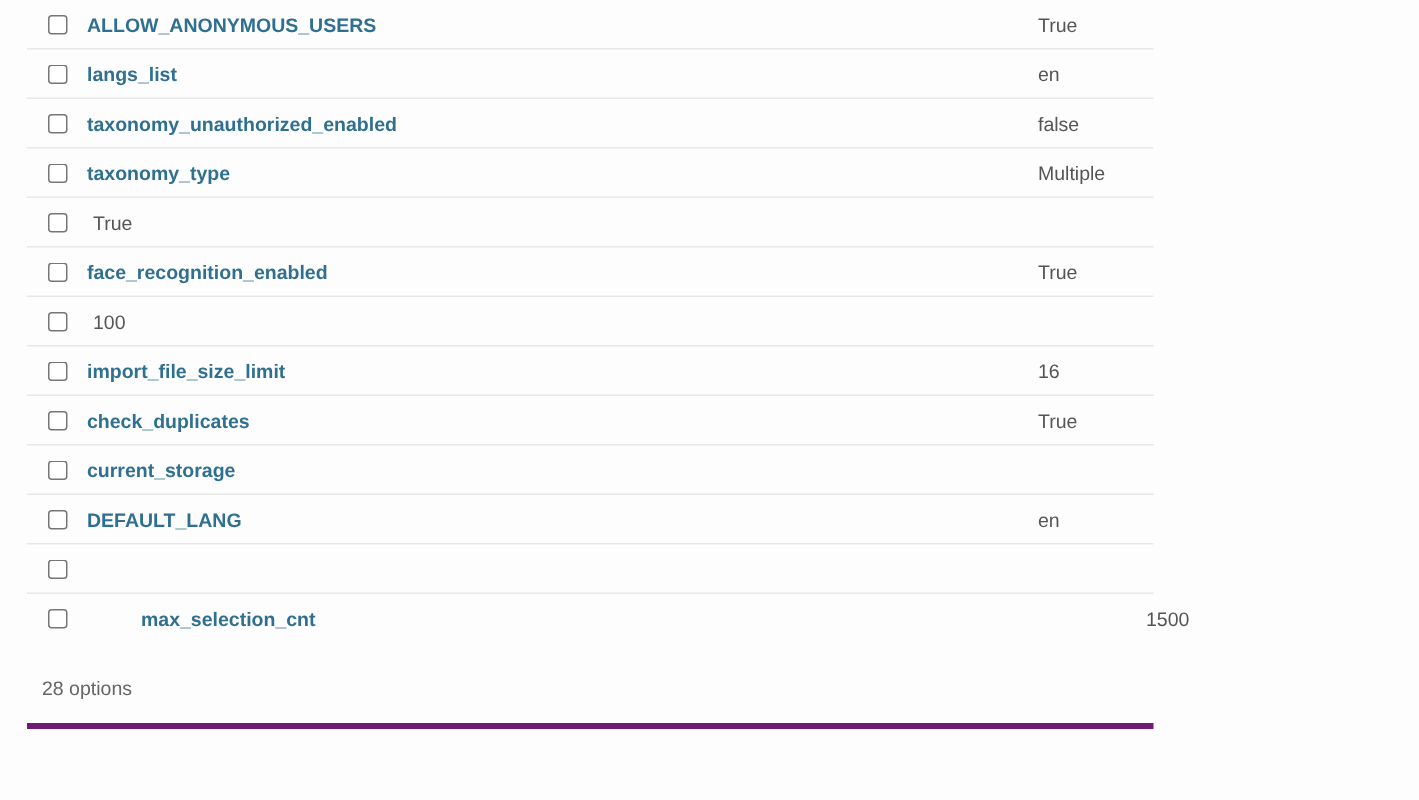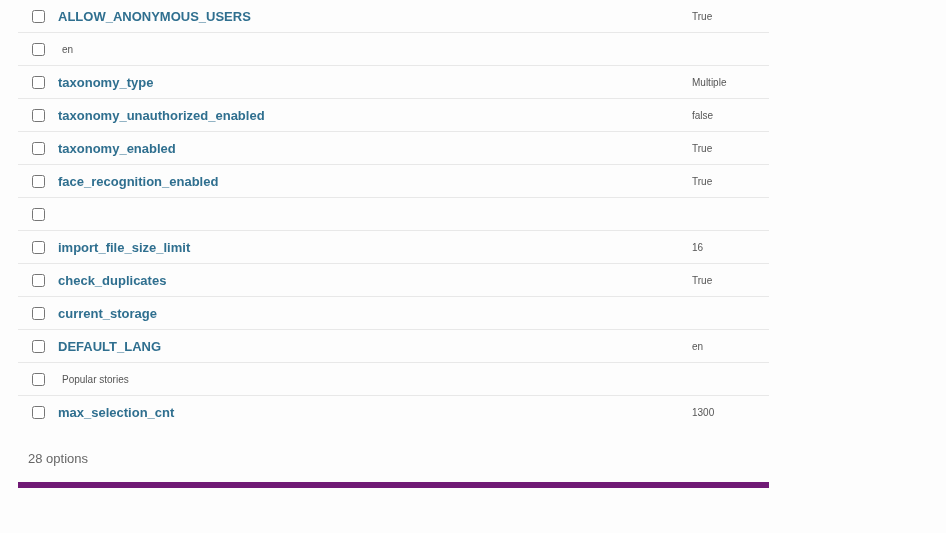--- a/index.html
+++ b/index.html
@@ -17,21 +17,21 @@
   .table {
     width: 100%;
   }
   .row {
     display: flex;
     align-items: center;
     border-bottom: 1px solid #e8e8e8;
     min-height: 33px;
     position: relative;
   }
-  .row:last-of-type { border-bottom: none; }
+  .row:last-of-type { border-bottom: none; gap: 36px; }
   .col-check {
     width: 40px;
     display: flex;
     align-items: center;
     justify-content: center;
     flex-shrink: 0;
   }
   .col-check input[type="checkbox"]{
     width:13px;height:13px;
     accent-color:#888;
@@ -43,92 +43,93 @@
   .col-key a, .col-key .keylink {
     color: #2f6f8f;
     font-weight: 700;
     text-decoration: none;
     font-size: 13px;
   }
   .col-val {
     flex: 1;
     color: #555;
     padding: 8px 4px;
-    font-size: 10px;
+    font-size: 13px;
   }
   .highlight-ring {
     position: absolute;
     left: 10px;
     right: 104px;
     top: -4px;
     bottom: -4px;
     border: 3px solid #e83e8c;
     border-radius: 20px;
     pointer-events: none;
     z-index: 2;
   }
   .footer-line {
     display:flex;
     align-items:center;
     padding: 16px 0 16px 10px;
     color:#666;
-    border-bottom:6px solid #701a75;
+    border-bottom:4px solid #701a75;
     margin-top:6px;
   }
 </style>
 </head>
 <body>
 
 <div class="container">
   <div class="table" id="rows-host">
       <div class="row">
         <div class="col-check">
           <input type="checkbox" style="">
         </div>
         <div class="col-key"><a href="#" class="keylink">ALLOW_ANONYMOUS_USERS</a></div>
         <div class="col-val">True</div>
       </div>
       <div class="row">
         <div class="col-check">
           <input type="checkbox" style="">
         </div>
+        <div class="col-key"><a href="#" class="keylink">langs_list</a></div>
         <div class="col-val">en</div>
+      </div>
+      <div class="row">
+        <div class="col-check">
+          <input type="checkbox" style="">
+        </div>
+        <div class="col-key"><a href="#" class="keylink">taxonomy_unauthorized_enabled</a></div>
+        <div class="col-val">false</div>
       </div>
       <div class="row">
         <div class="col-check">
           <input type="checkbox" style="">
         </div>
         <div class="col-key"><a href="#" class="keylink">taxonomy_type</a></div>
         <div class="col-val">Multiple</div>
       </div>
       <div class="row">
         <div class="col-check">
           <input type="checkbox" style="">
         </div>
-        <div class="col-key"><a href="#" class="keylink">taxonomy_unauthorized_enabled</a></div>
-        <div class="col-val">false</div>
-      </div>
-      <div class="row">
-        <div class="col-check">
-          <input type="checkbox" style="">
-        </div>
-        <div class="col-key"><a href="#" class="keylink">taxonomy_enabled</a></div>
         <div class="col-val">True</div>
       </div>
       <div class="row">
         <div class="col-check">
           <input type="checkbox" style="">
         </div>
         <div class="col-key"><a href="#" class="keylink">face_recognition_enabled</a></div>
         <div class="col-val">True</div>
       </div>
       <div class="row">
         <div class="col-check">
           <input type="checkbox" style="">
         </div>
+        <div class="col-val">100</div>
       </div>
       <div class="row">
         <div class="col-check">
           <input type="checkbox" style="">
         </div>
         <div class="col-key"><a href="#" class="keylink">import_file_size_limit</a></div>
         <div class="col-val">16</div>
       </div>
       <div class="row">
         <div class="col-check">
@@ -148,26 +149,25 @@
         <div class="col-check">
           <input type="checkbox" style="">
         </div>
         <div class="col-key"><a href="#" class="keylink">DEFAULT_LANG</a></div>
         <div class="col-val">en</div>
       </div>
       <div class="row">
         <div class="col-check">
           <input type="checkbox" style="">
         </div>
-        <div class="col-val">Popular stories</div>
       </div>
       <div class="row">
         <div class="col-check">
           <input type="checkbox" style="">
         </div>
         <div class="col-key"><a href="#" class="keylink">max_selection_cnt</a></div>
-        <div class="col-val">1300</div>
+        <div class="col-val">1500</div>
       </div>
     </div>
   <div class="footer-line">
     <span>28 options</span>
   </div>
 </div>
 
 </body></html>

